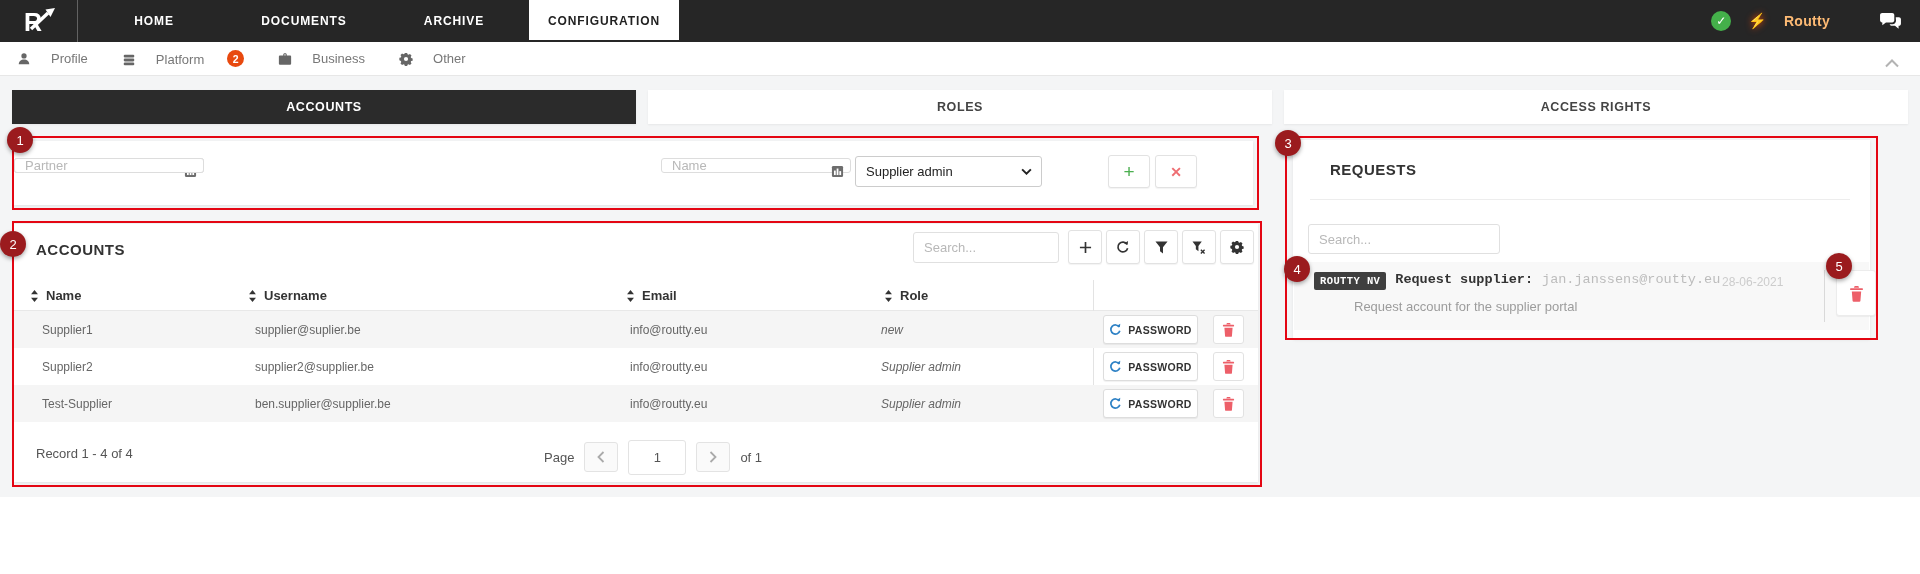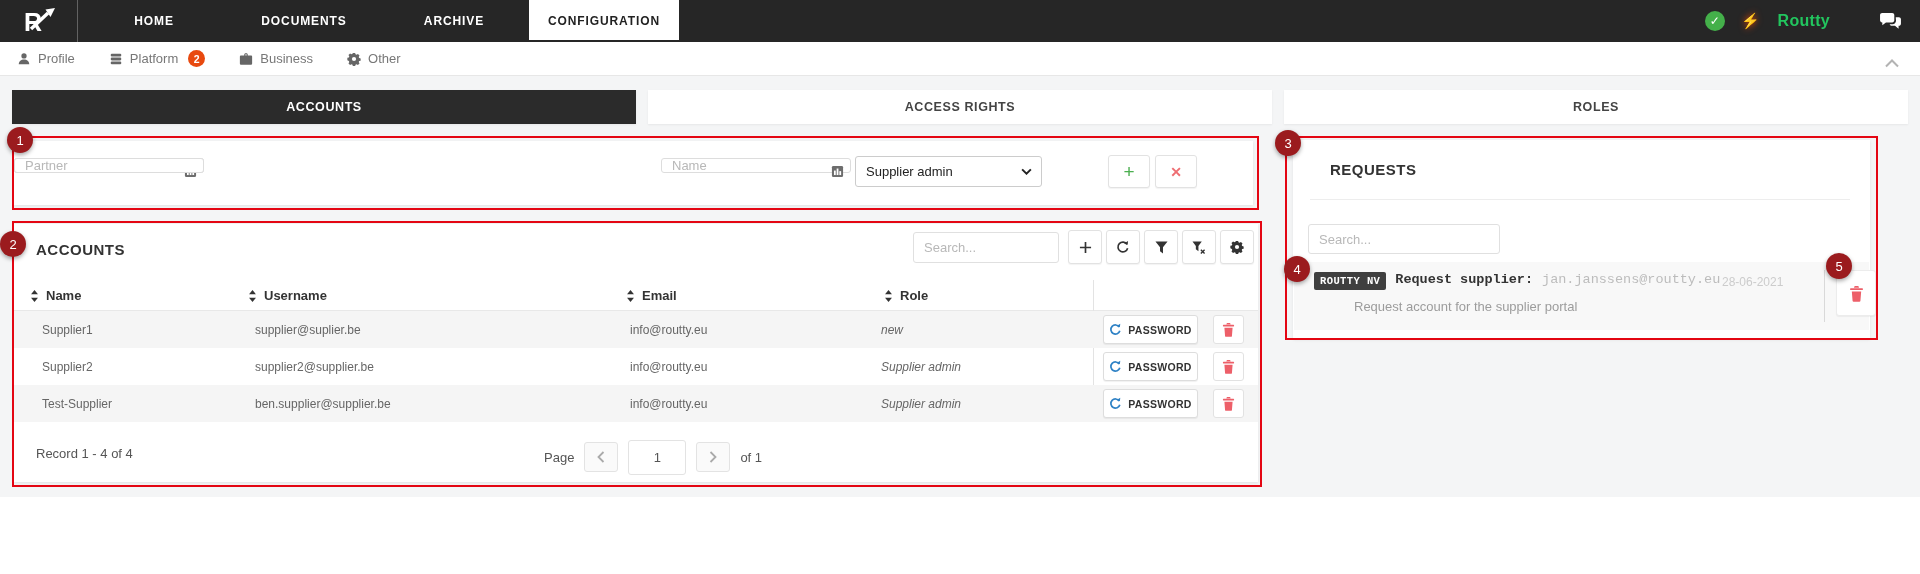--- a/index.html
+++ b/index.html
@@ -8,26 +8,26 @@
 
   
   .topbar { position:absolute; left:0; top:0; width:1920px; height:42px; background:#262626; z-index:5; }
   .logo { position:absolute; left:0; top:0; width:78px; height:42px; display:flex; align-items:center; justify-content:center; border-right:1px solid rgba(255,255,255,.28); cursor:pointer; }
   .topnav { position:absolute; left:79px; top:0; height:42px; display:flex; }
   .nav-item { width:150px; height:40px; line-height:42px; text-align:center; color:#fff; font-size:12px; font-weight:bold; letter-spacing:.9px; cursor:pointer; }
   .nav-item.active { background:#fff; color:#222; }
   .topbar-right { position:absolute; right:18px; top:0; height:42px; display:flex; align-items:center; gap:17px; }
   .check-badge { width:20px; height:20px; border-radius:50%; background:#44b04a; color:#fff; font-size:12px; display:flex; align-items:center; justify-content:center; cursor:pointer; }
   .bolt { color:#ff4d00; font-size:15px; text-shadow:0 0 7px rgba(255,77,0,.95); }
-  .brand { color:#22c55e; font-weight:bold; font-size:16px; letter-spacing:.3px; }
+  .brand { color:#fdba74; font-weight:bold; font-size:14px; letter-spacing:.3px; }
   .chat-btn { margin-left:32px; cursor:pointer; display:flex; }
 
   
   .subnav { position:absolute; left:0; top:42px; width:1920px; height:34px; background:#fff; border-bottom:1px solid #e7e7e7; display:flex; align-items:center; padding-left:17px; gap:34px; z-index:4; }
-  .subnav-item { display:flex; align-items:center; gap:7px; color:#777; font-size:13px; cursor:pointer; }
+  .subnav-item { display:flex; align-items:flex-end; gap:20px; color:#777; font-size:13px; cursor:pointer; }
   .subnav-item .ic { display:flex; }
   .nbadge { width:17px; height:17px; border-radius:50%; background:#e8490f; color:#fff; font-size:10.5px; font-weight:bold; display:flex; align-items:center; justify-content:center; margin-left:3px; }
   .collapse-ch { position:absolute; right:20px; top:54px; cursor:pointer; z-index:4; }
 
   
   .main-bg { position:absolute; left:0; top:76px; width:1920px; height:421px; background:#f4f5f6; }
 
   
   .tabs-row { position:absolute; left:12px; top:90px; width:1896px; height:34px; display:flex; gap:12px; z-index:2; }
   .tab { flex:1; background:#fff; color:#444; font-size:12.5px; font-weight:bold; letter-spacing:.6px; display:flex; align-items:center; justify-content:center; box-shadow:0 1px 2px rgba(0,0,0,.06); cursor:pointer; }
@@ -181,24 +181,24 @@
       <path d="M2 7.5 8 1.5 14 7.5"></path>
     </svg>
 </div>
 
 <div class="tabs-row">
 
 <div class="tab active">
       <span>ACCOUNTS</span>
     </div>
     <div class="tab">
+      <span>ROLES</span>
+    </div>
+    <div class="tab">
       <span>ACCESS RIGHTS</span>
-    </div>
-    <div class="tab">
-      <span>ROLES</span>
     </div>
   </div>
 
 <div class="filter-panel">
 
   <div class="select-box">
     <span>Supplier admin</span>
     <span style="display:flex;">
       <svg width="11" height="7" viewBox="0 0 12 8" fill="none" stroke="#222" stroke-width="2.2">
           <path d="M1 1.5 6 6.5 11 1.5"></path>

